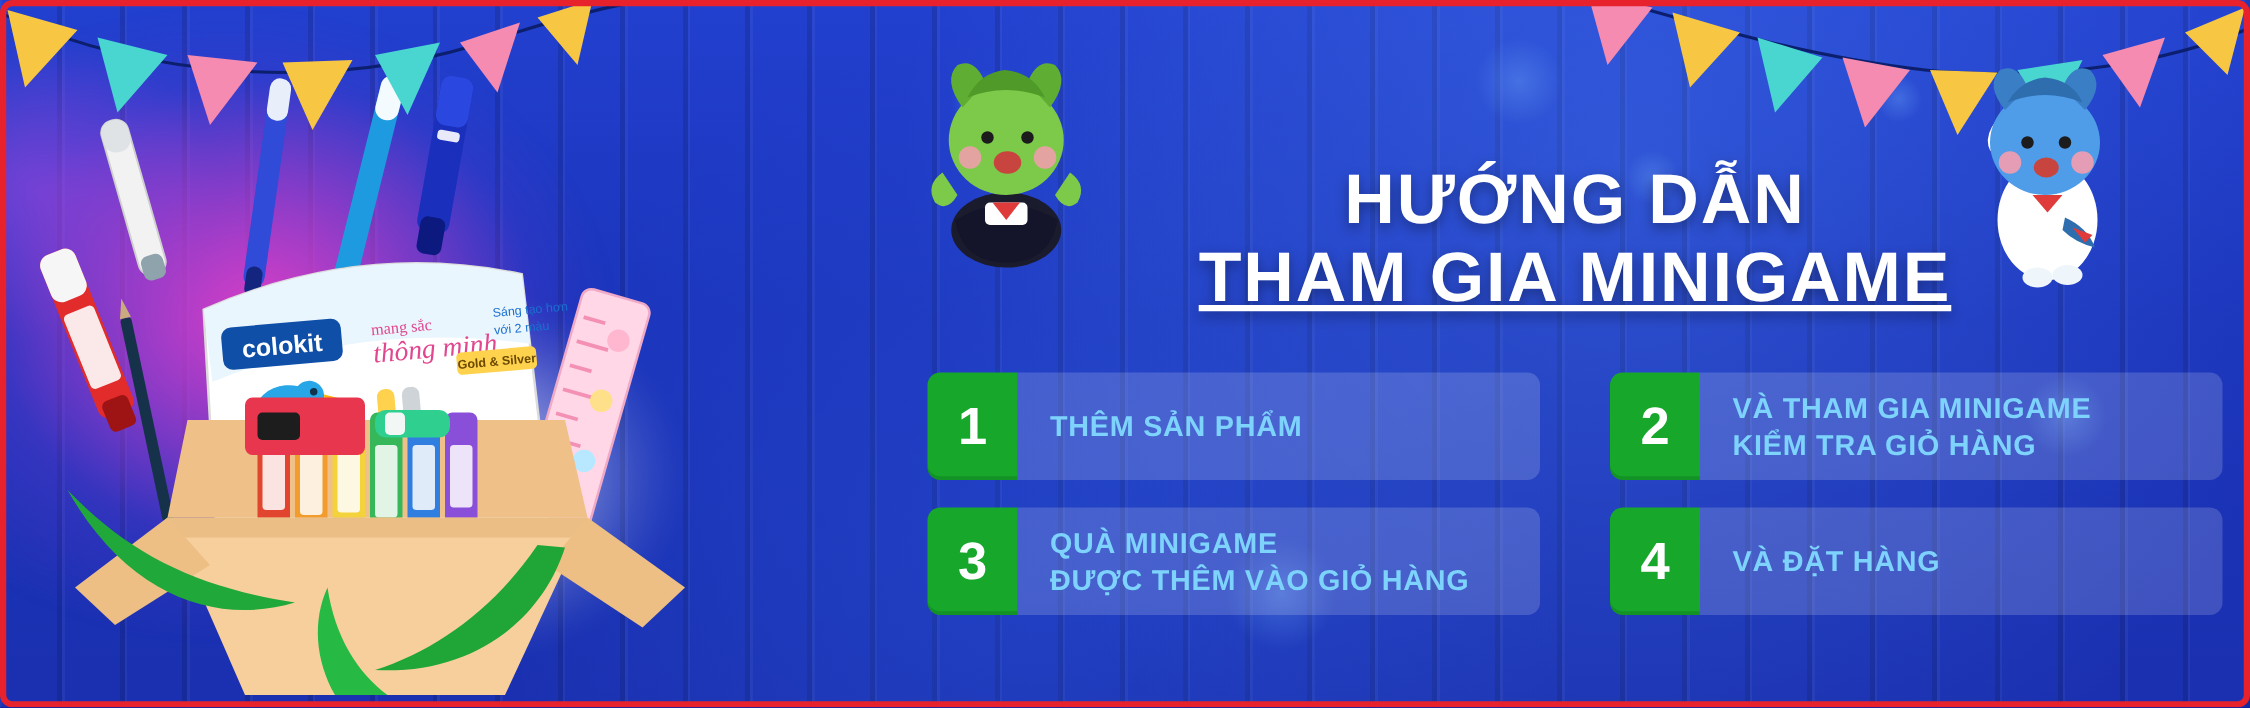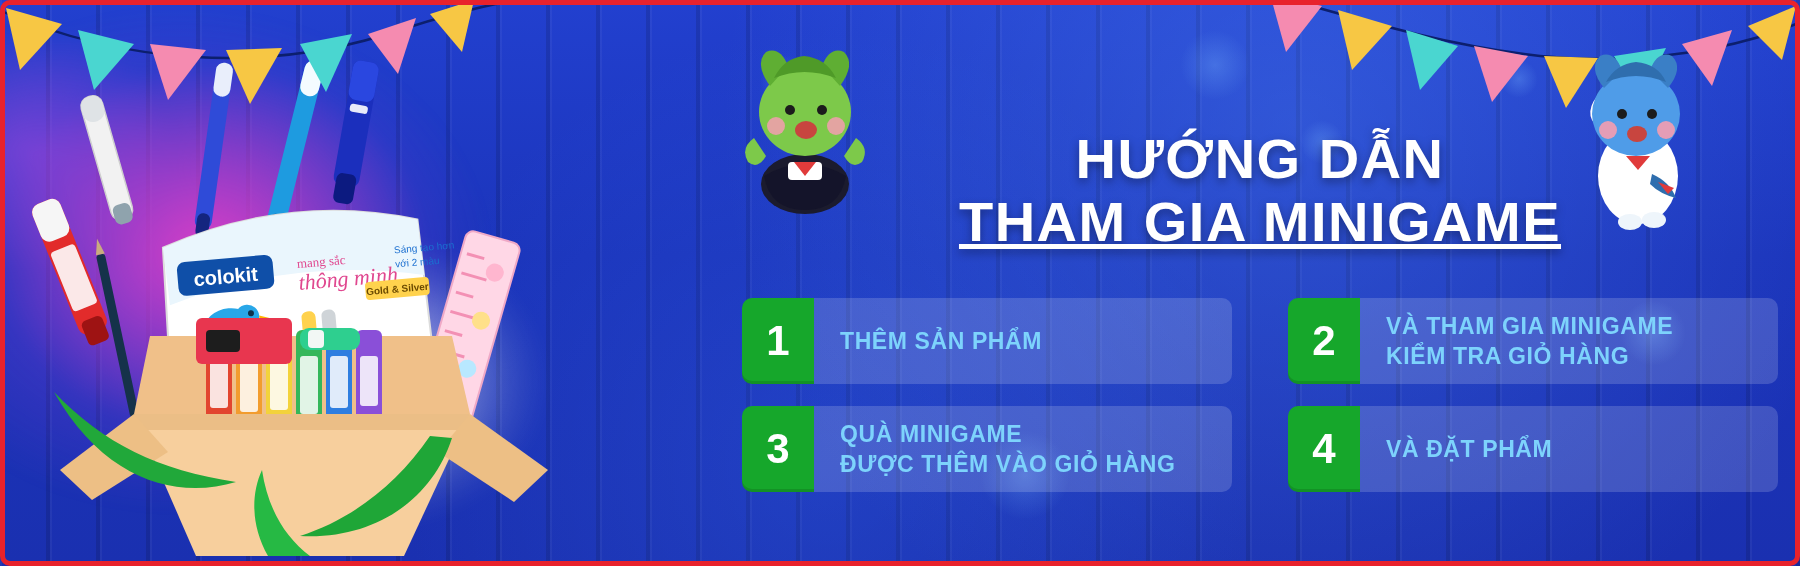--- a/index.html
+++ b/index.html
@@ -372,21 +372,21 @@
         <div class="step-num">3</div>
         <div class="step-body">
           <span>QUÀ MINIGAME</span>
           <span>ĐƯỢC THÊM VÀO GIỎ HÀNG</span>
         </div>
       </div>
 
       <div class="step">
         <div class="step-num">4</div>
         <div class="step-body">
-          <span>VÀ ĐẶT PHẨM</span>
+          <span>VÀ ĐẶT HÀNG</span>
         </div>
       </div>
 
     </div>
   </div>
 
   <div class="frame"></div>
 </div>
 
 </body></html>

